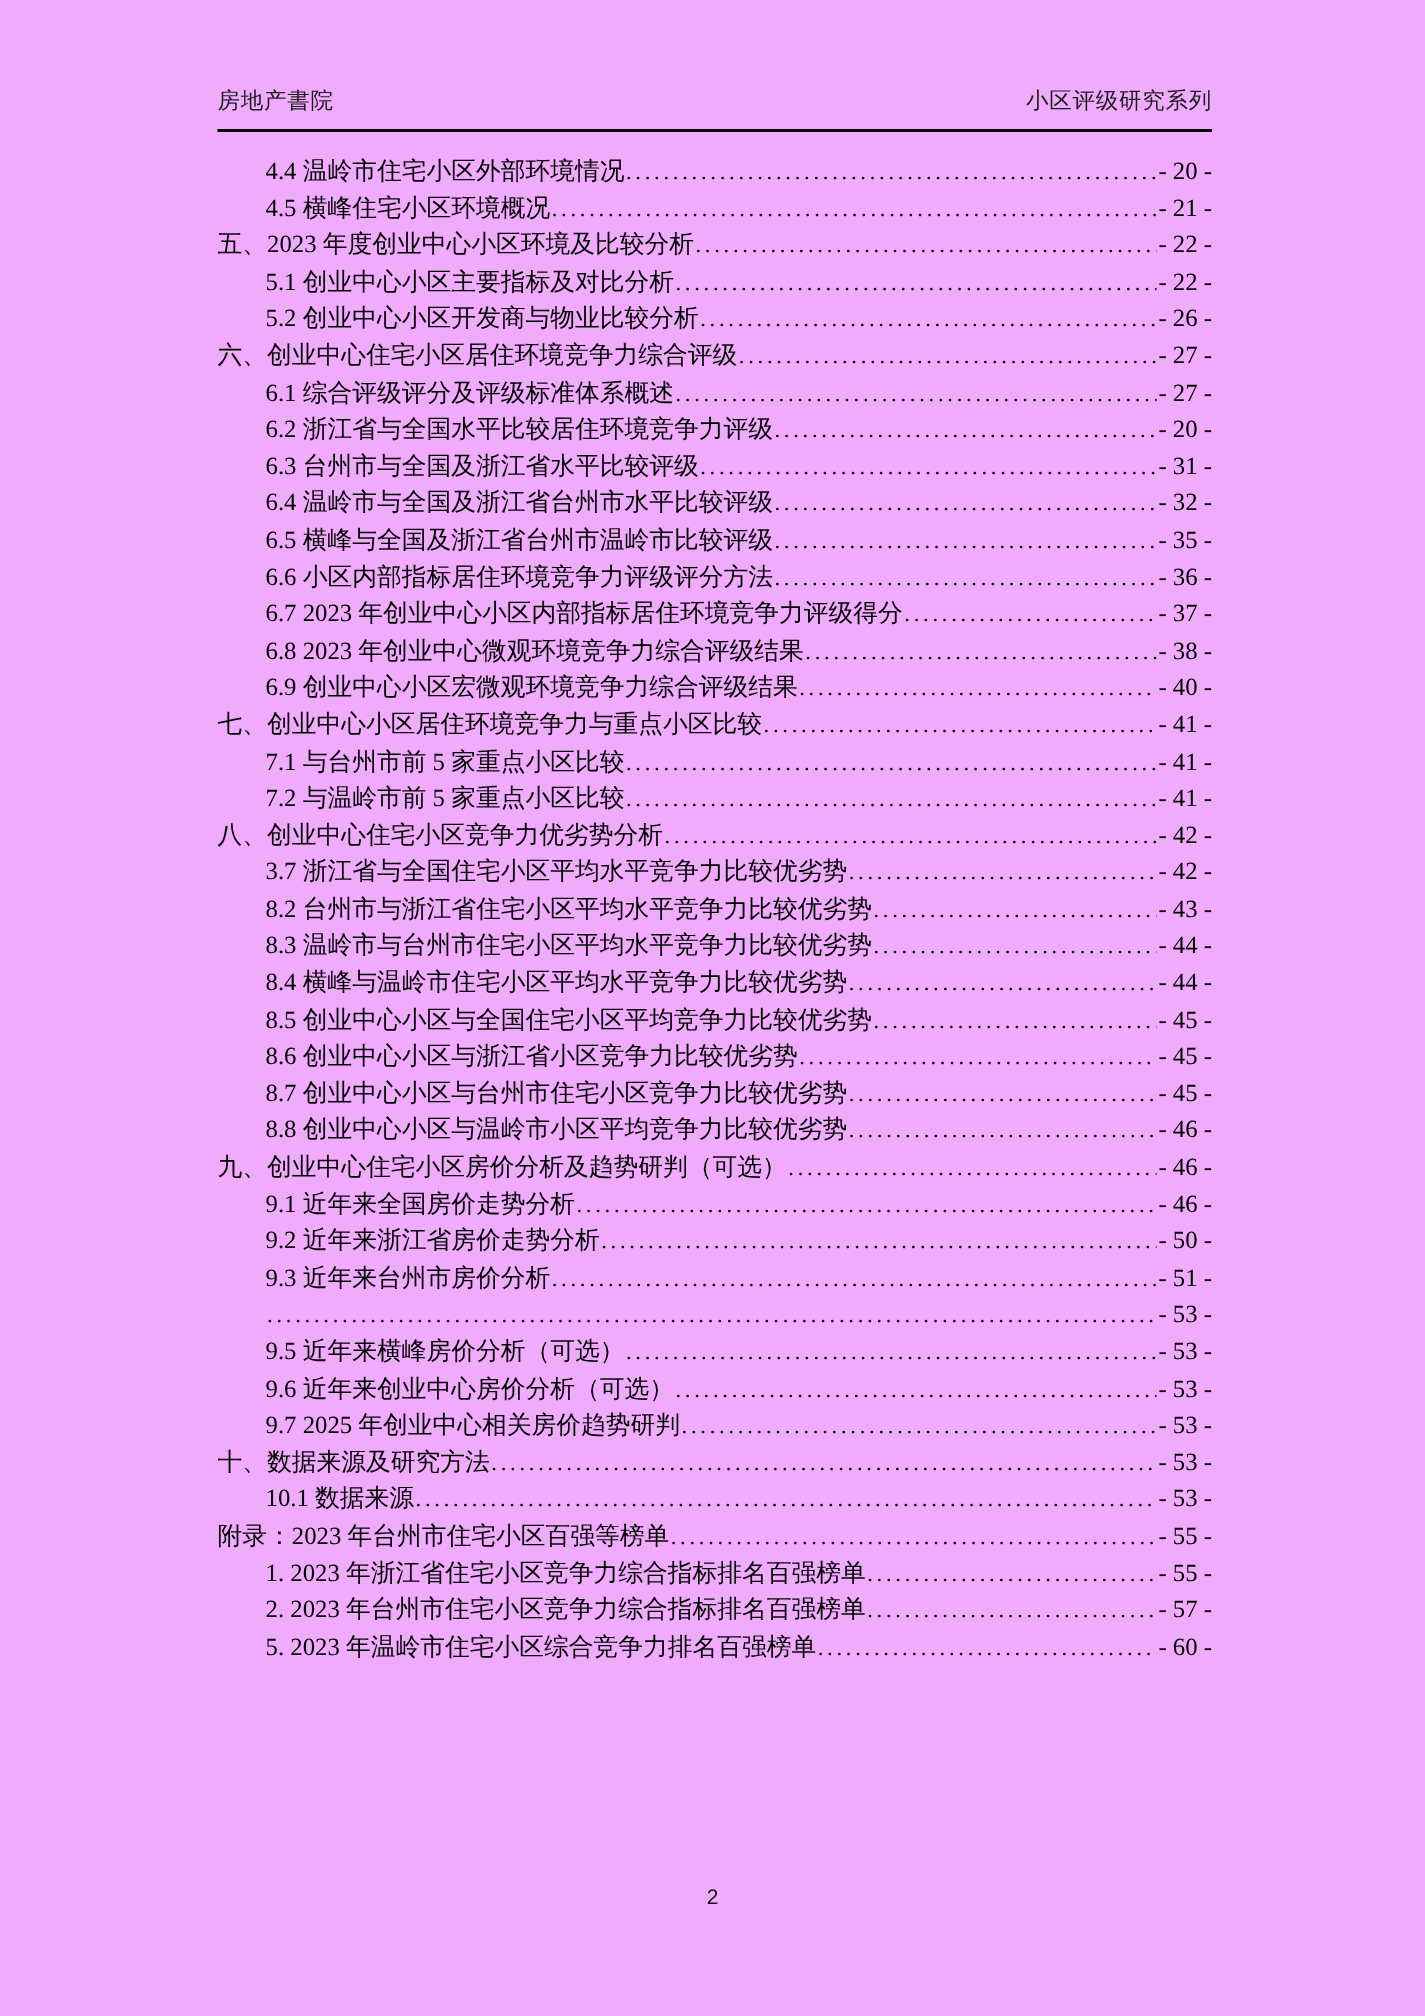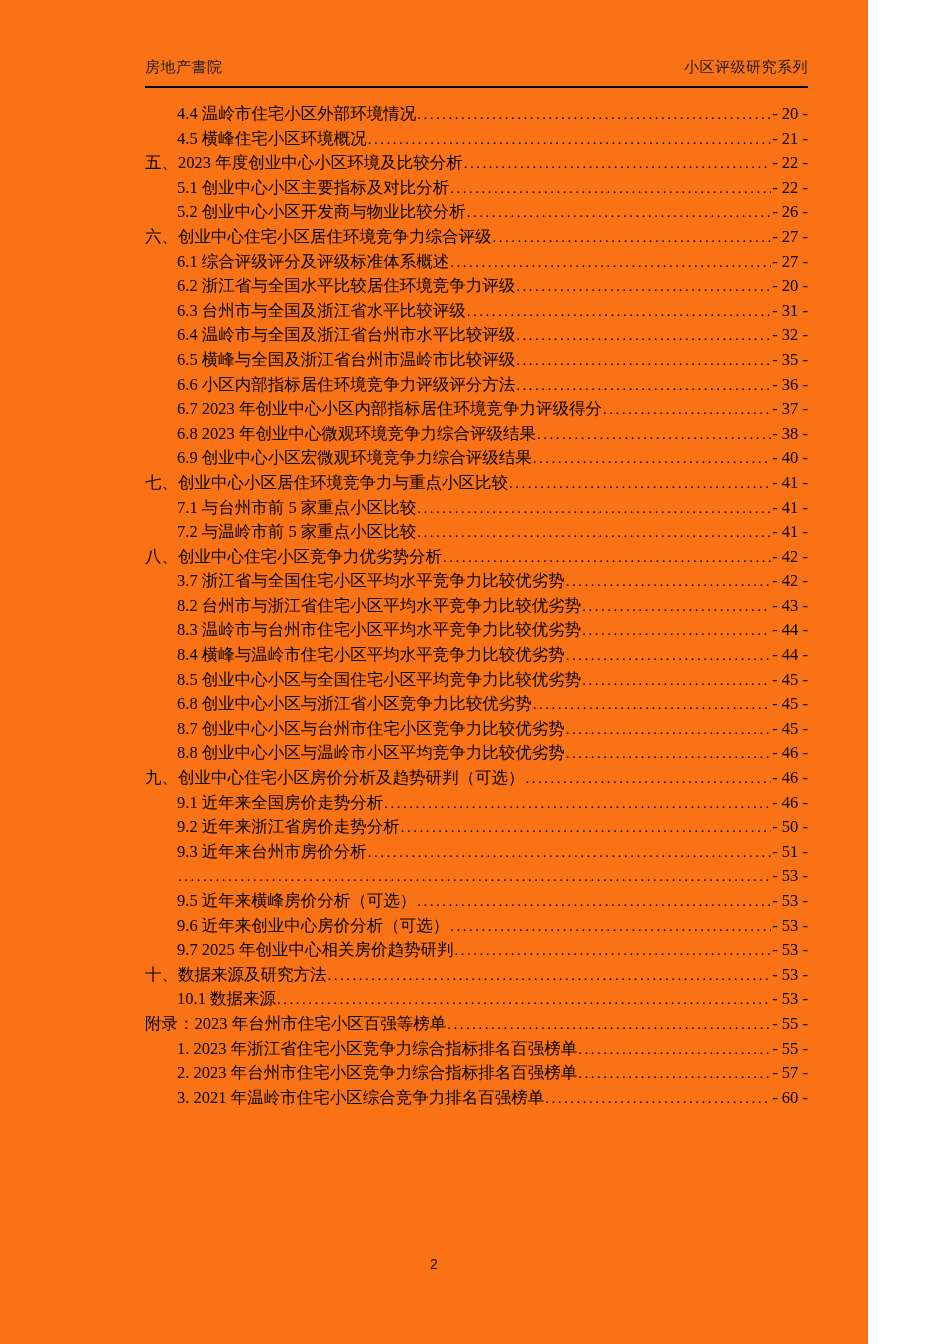--- a/index.html
+++ b/index.html
@@ -1,19 +1,19 @@
 <!DOCTYPE html>
 <html><head>
 <meta charset="utf-8">
 <style>
   html,body{margin:0;padding:0;background:#ffffff;}
   .page{
     position:relative;
-    width:868px;height:1344px;
-    background:#f97316;
+    width:950px;height:1344px;
+    background:#f0abfc;
     font-family:"Liberation Serif","DejaVu Serif",serif;
     color:#000000;
     overflow:hidden;
   }
   .page-header{
     position:absolute;
     left:145px;width:663px;top:58px;
     display:flex;justify-content:space-between;align-items:baseline;
     font-family:"Liberation Sans","DejaVu Sans",sans-serif;
     font-size:15px;color:#1c1c1c;
@@ -206,21 +206,21 @@
     <span class="toc-page">- 44 -</span>
   </div>
 
   <div class="toc-row lv2">
     <span class="toc-label">8.5 创业中心小区与全国住宅小区平均竞争力比较优劣势</span>
     <span class="toc-dots"></span>
     <span class="toc-page">- 45 -</span>
   </div>
 
   <div class="toc-row lv2">
-    <span class="toc-label">6.8 创业中心小区与浙江省小区竞争力比较优劣势</span>
+    <span class="toc-label">8.6 创业中心小区与浙江省小区竞争力比较优劣势</span>
     <span class="toc-dots"></span>
     <span class="toc-page">- 45 -</span>
   </div>
 
   <div class="toc-row lv2">
     <span class="toc-label">8.7 创业中心小区与台州市住宅小区竞争力比较优劣势</span>
     <span class="toc-dots"></span>
     <span class="toc-page">- 45 -</span>
   </div>
 
@@ -302,21 +302,21 @@
     <span class="toc-page">- 55 -</span>
   </div>
 
   <div class="toc-row lv2">
     <span class="toc-label">2. 2023 年台州市住宅小区竞争力综合指标排名百强榜单</span>
     <span class="toc-dots"></span>
     <span class="toc-page">- 57 -</span>
   </div>
 
   <div class="toc-row lv2">
-    <span class="toc-label">3. 2021 年温岭市住宅小区综合竞争力排名百强榜单</span>
+    <span class="toc-label">5. 2023 年温岭市住宅小区综合竞争力排名百强榜单</span>
     <span class="toc-dots"></span>
     <span class="toc-page">- 60 -</span>
   </div>
 </div>
 
   <div class="page-footer">
     <span>2</span>
   </div>
 
 </div>

